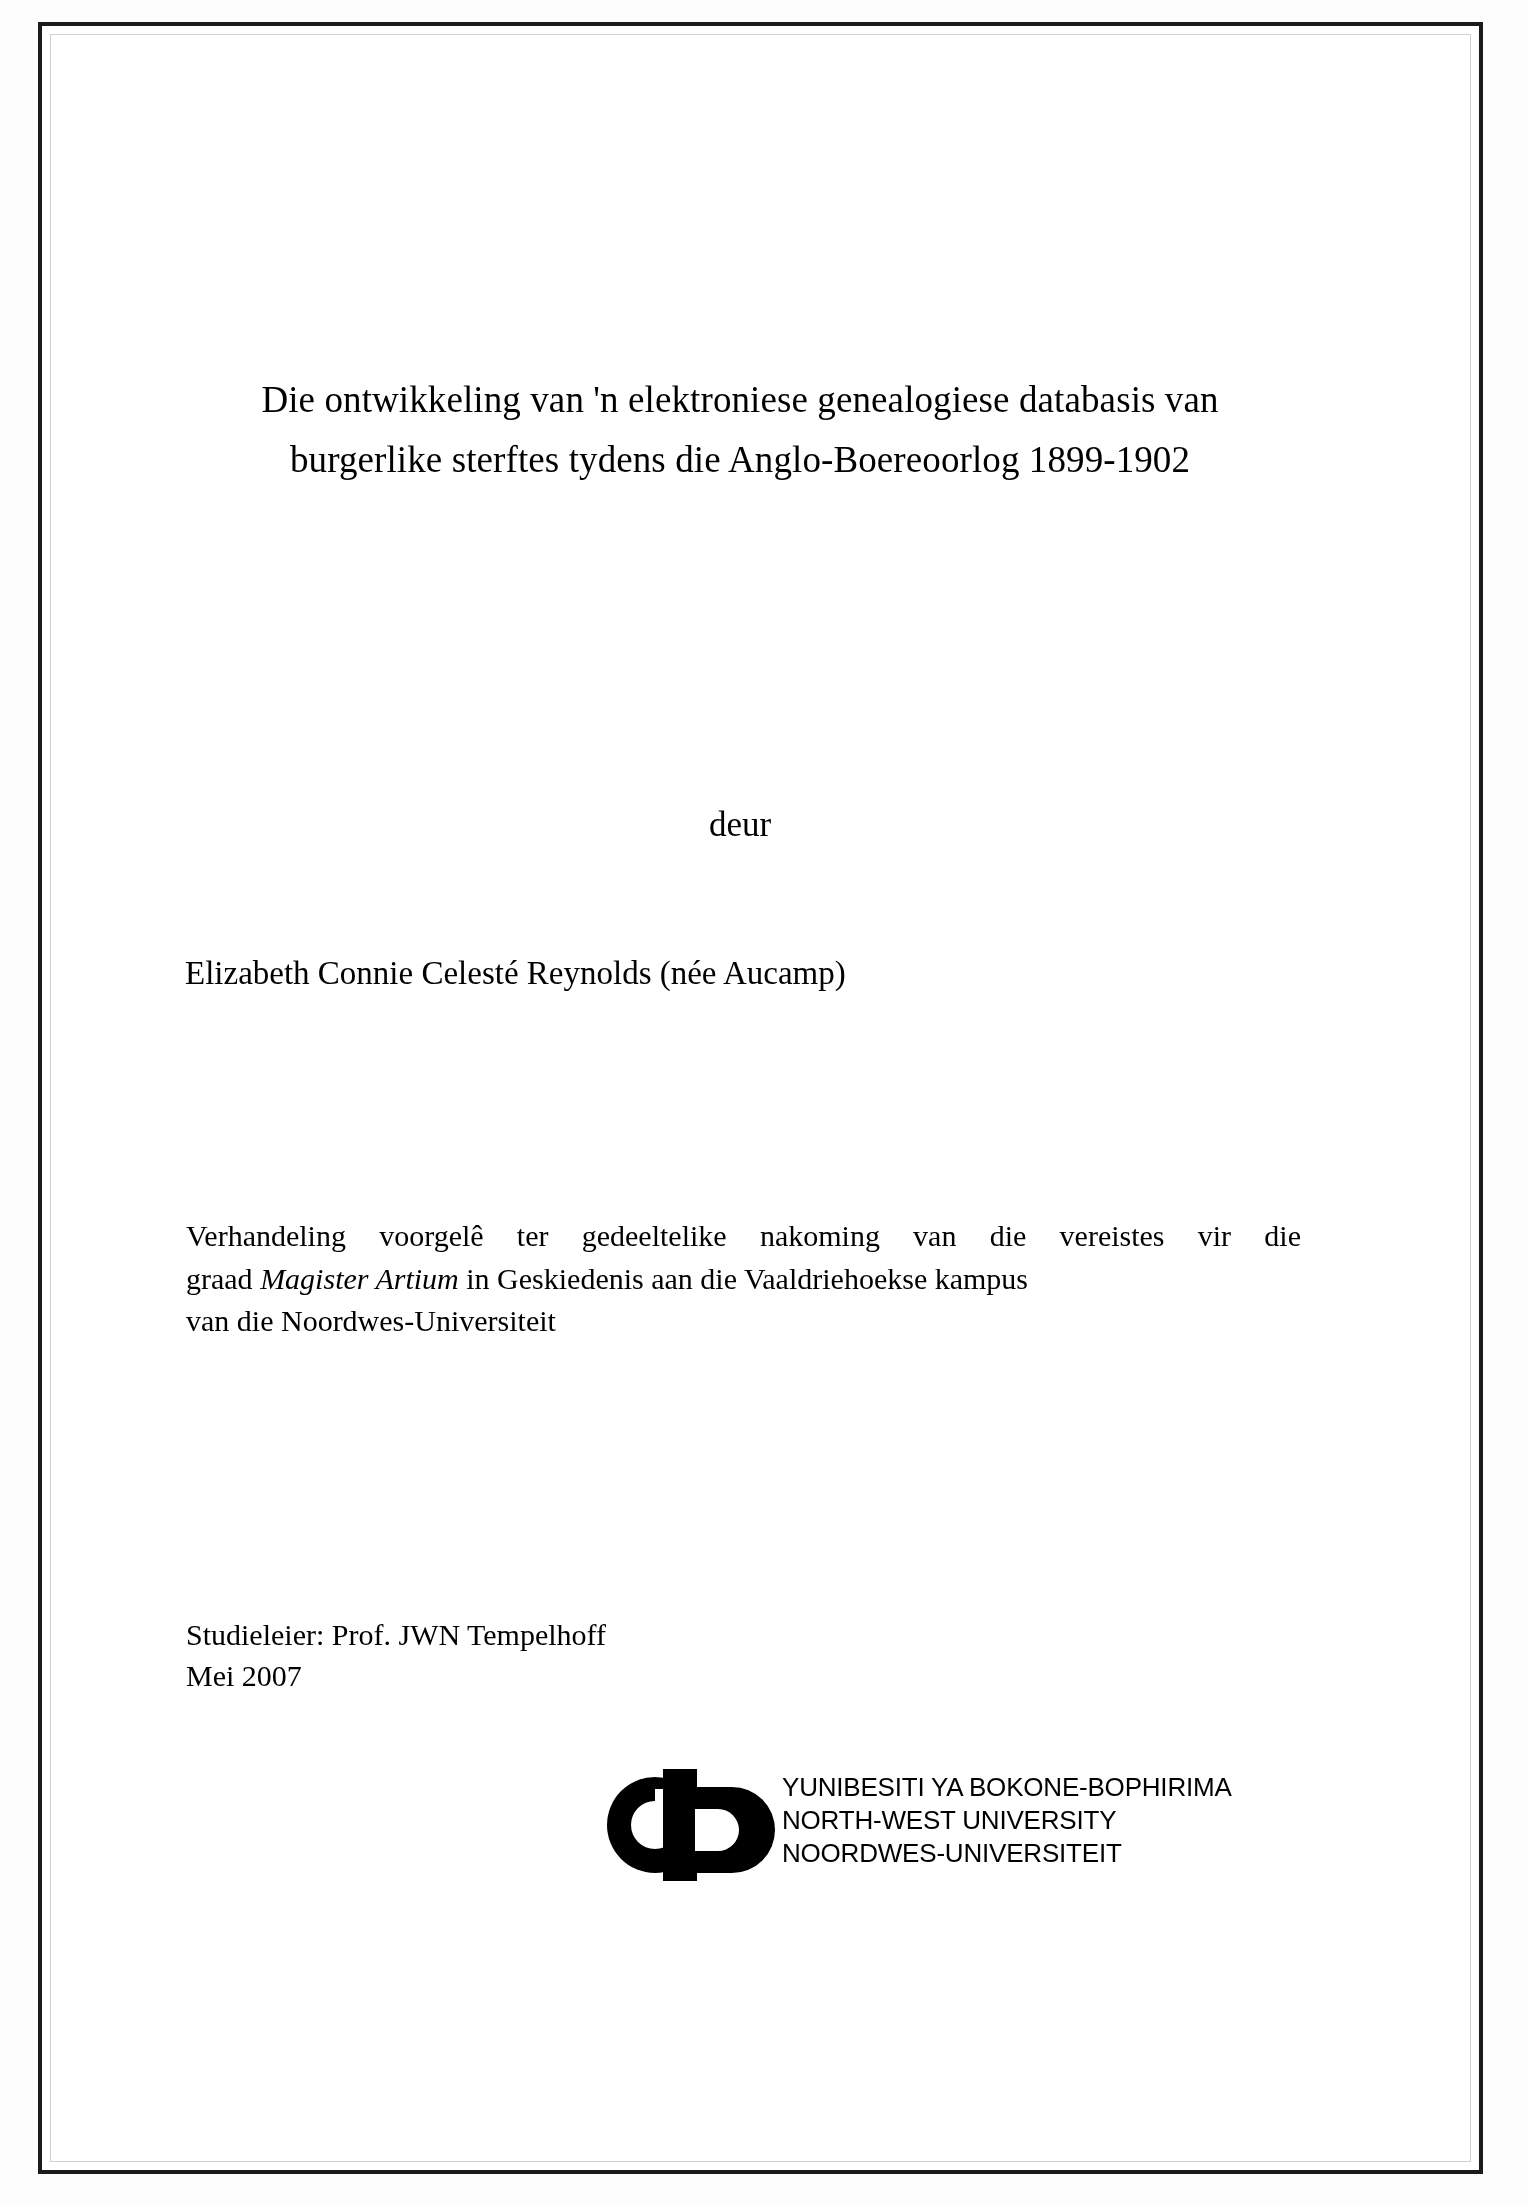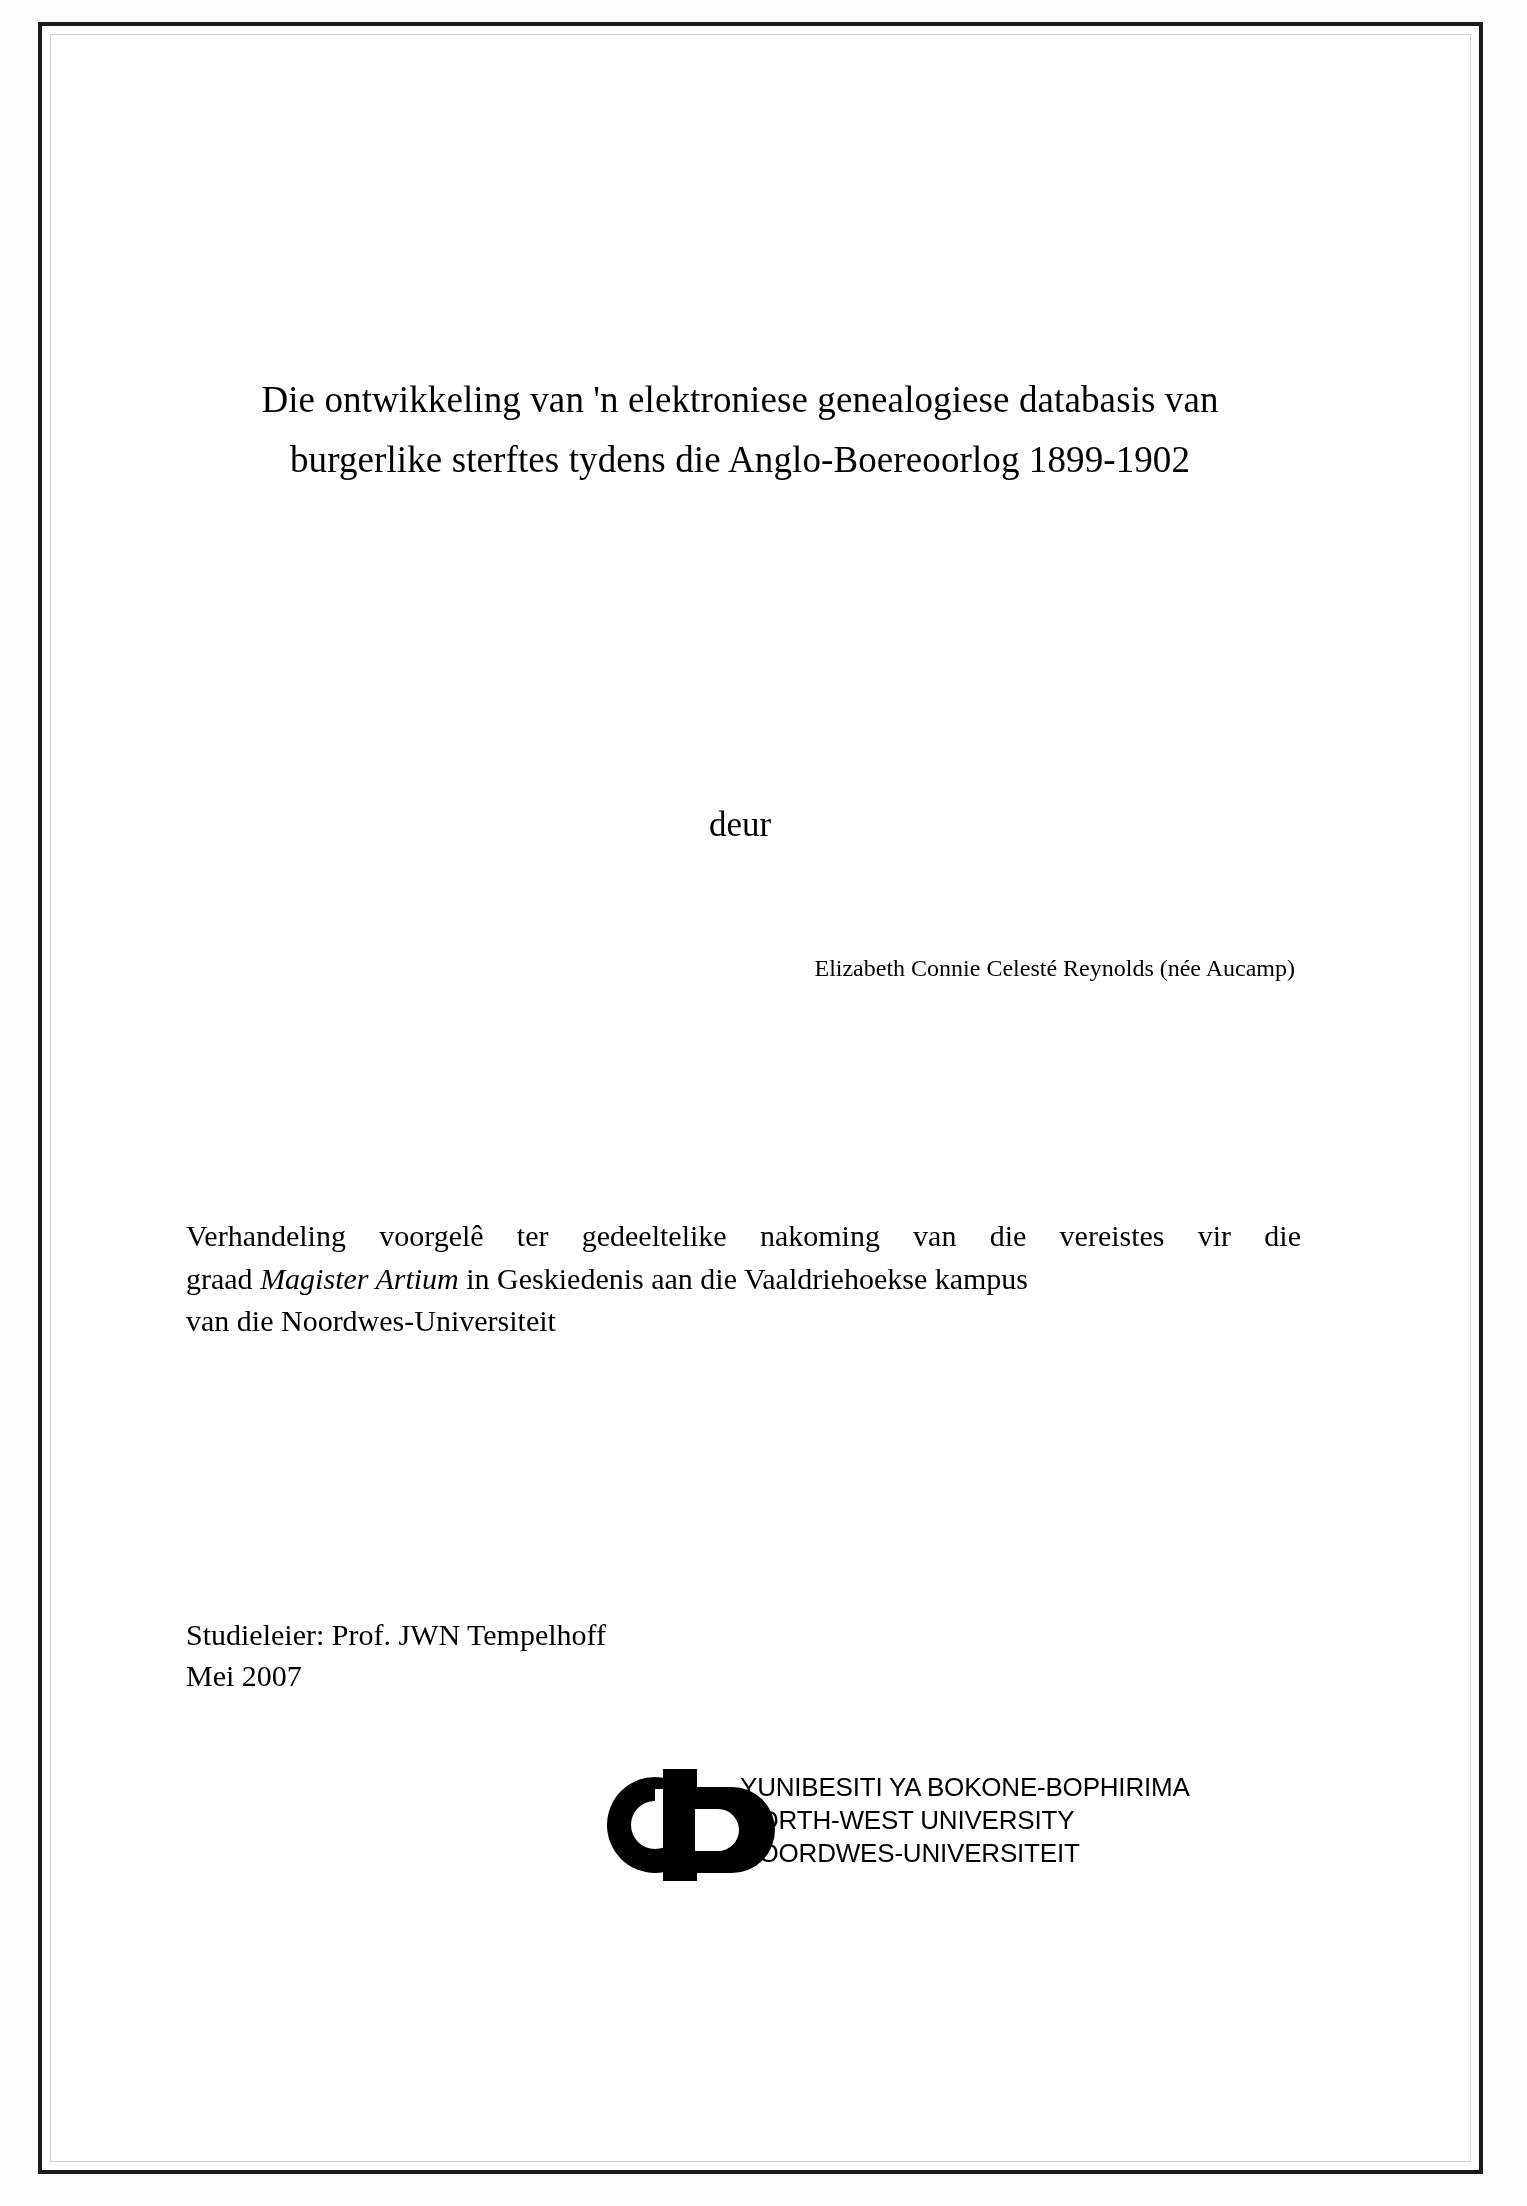--- a/index.html
+++ b/index.html
@@ -75,22 +75,22 @@
     width: 1110px;
     text-align: center;
     font-size: 35px;
   }
 
   .author {
     position: absolute;
     left: 35px;
     top: 955px;
     width: 1110px;
-    text-align: right;
-    font-size: 24px;
+    text-align: left;
+    font-size: 33px;
     font-family: Liberation Serif, serif;
   }
 
   .statement {
     position: absolute;
     left: 36px;
     top: 1215px;
     width: 1115px;
     font-size: 30px;
     line-height: 1.42;
@@ -185,21 +185,21 @@
   .logo-text {
     position: absolute;
     left: 135px;
     top: 6px;
     font-family: "Liberation Sans", sans-serif;
     font-size: 26px;
     line-height: 1.26;
     letter-spacing: -0.2px;
     color: #000;
   }
-  .logo-text span { display: block; white-space: nowrap; }
+  .logo-text span { display: block; white-space: nowrap; margin-left: 42px; }
 </style>
 </head>
 <body>
 
 <div class="scan">
   <div class="page-frame">
     <div class="page-frame-inner"></div>
   </div>
 
   <div class="content">

